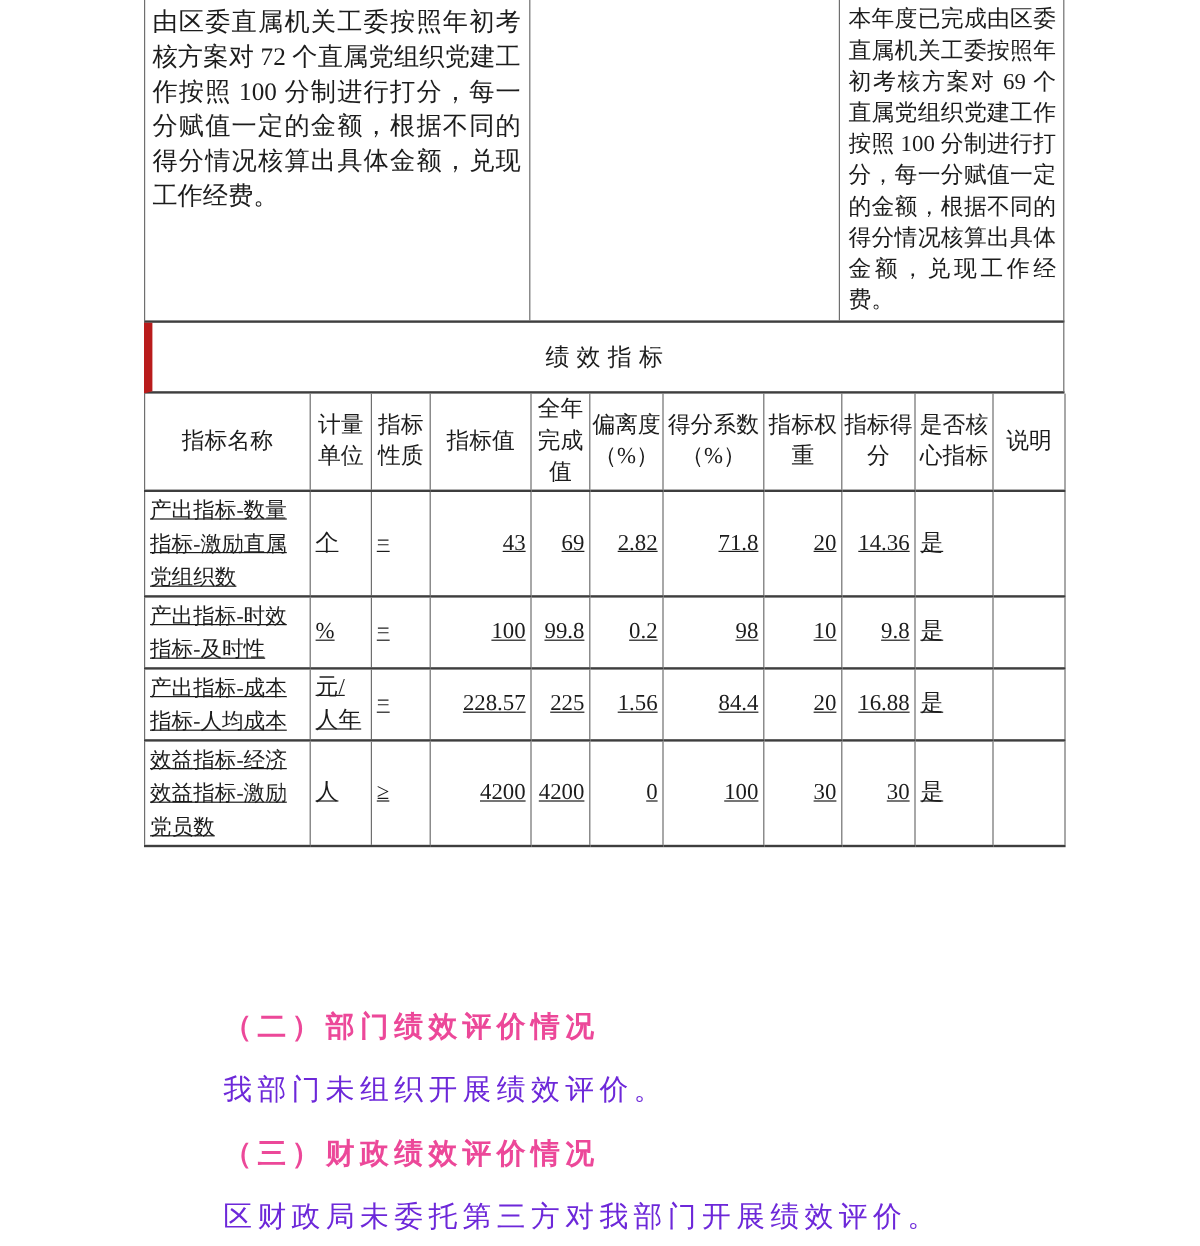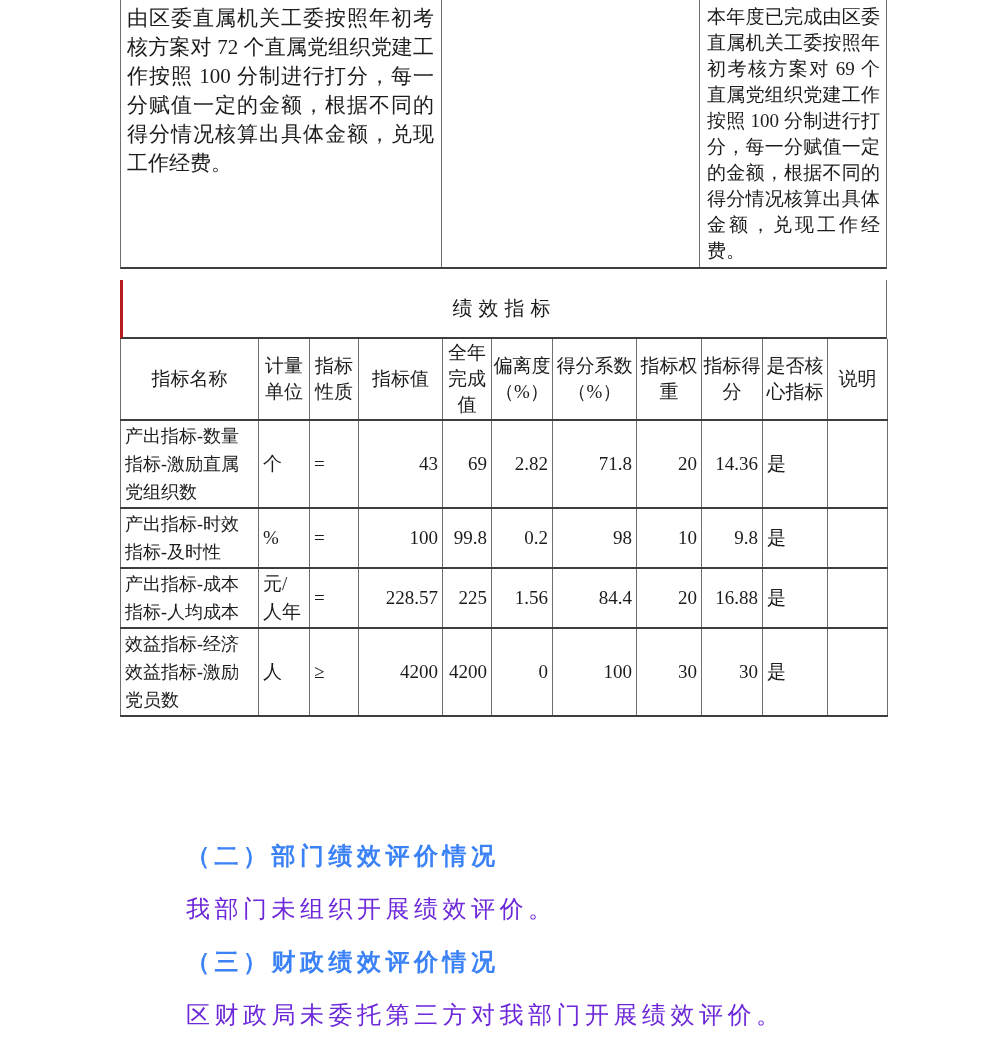--- a/index.html
+++ b/index.html
@@ -17,48 +17,48 @@
     border-left:1px solid #6f6f6f; border-right:1px solid #6f6f6f;
     border-bottom:2px solid #3e3e3e;
   }
   .top-cell { box-sizing:border-box; text-align:justify; }
   .top-cell.c1 { width:321px; padding:4px 7px 0 6px; font-size:21px; line-height:29px; border-right:1px solid #6f6f6f; }
   .top-cell.c2 { width:258px; border-right:1px solid #6f6f6f; }
   .top-cell.c3 { flex:1; padding:4px 6px 0 7px; font-size:19px; line-height:26px; }
 
   .title-row {
     height:59px; box-sizing:border-box;
-    border-left:3px solid #b91c1c; border-right:1px solid #6f6f6f;
+    border-left:7px solid #b91c1c; border-right:1px solid #6f6f6f;
     border-bottom:2px solid #3e3e3e;
     display:flex; align-items:center; justify-content:center;
-    font-size:20px; letter-spacing:6px;margin-top:11px;
+    font-size:20px; letter-spacing:6px;
   }
 
   table.indicators {
     border-collapse:collapse; table-layout:fixed;
     width:767px; font-size:19px;
   }
   table.indicators th, table.indicators td {
     border:1px solid #6f6f6f; border-top:none;
     border-bottom:2px solid #3e3e3e;
     box-sizing:border-box; overflow:hidden;
   }
   table.indicators th {
     font-weight:normal; text-align:center; vertical-align:middle;
     height:78px; line-height:26px; padding:1px;
   }
-  table.indicators td { vertical-align:middle; line-height:28px; padding:1px 4px; }
+  table.indicators td { vertical-align:middle; line-height:28px; padding:1px 4px;text-decoration:underline; }
   td.c-name { font-size:18px; text-align:left; padding:1px 3px 1px 4px; }
   td.c-left { text-align:left; padding-left:3px; }
   td.c-num  { text-align:right; padding-right:5px; }
 
   
   .footer { position:absolute; left:186px; top:841px; }
   .footer p { margin:0 0 22px 0; line-height:31px; font-size:24px; letter-spacing:4.5px; white-space:nowrap; }
-  .f-heading { font-weight:bold; color:#3b82f6; }
+  .f-heading { font-weight:bold; color:#ec4899; }
   .f-para { color:#6d28d9; }
 </style>
 </head>
 <body>
 
 <div class="page">
 
   <div class="doc-table">
 
     <div class="top-grid">

